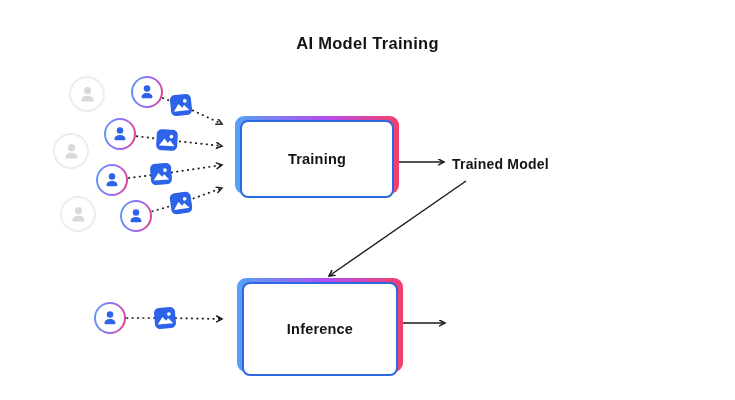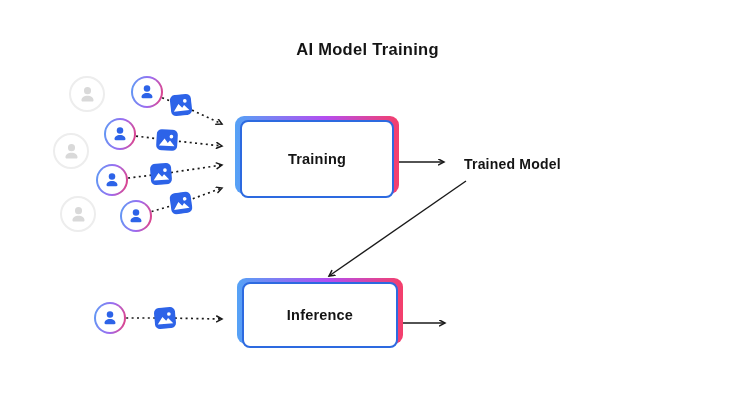--- a/index.html
+++ b/index.html
@@ -7,21 +7,21 @@
     width: 735px; height: 400px;
     background: #ffffff;
     font-family: "Liberation Sans", sans-serif;
     position: relative;
     overflow: hidden;
     color: #141414;
   }
   #canvas { position: absolute; inset: 0; width: 735px; height: 400px; }
 
   .title {
-    position: absolute; left: 0; top: 40px; width: 735px;
+    position: absolute; left: 0; top: 34px; width: 735px;
     text-align: center;
     font-size: 16.5px; font-weight: 700; letter-spacing: 0.3px;
     color: #141414;
   }
 
   
   svg.arrows { position: absolute; left: 0; top: 0; width: 735px; height: 400px; }
 
   
   .ring {
@@ -55,27 +55,27 @@
     background: linear-gradient(90deg, #55a2f6 0%, #b44df0 55%, #f43f6b 100%);
   }
   .node-front {
     position: relative; width: 100%; height: 100%; box-sizing: border-box;
     background: #ffffff; border: 2.5px solid #2d6ae0; border-radius: 8px;
     display: flex; flex-direction: column; align-items: center; justify-content: center;
     font-size: 14.5px; font-weight: 700; line-height: 17px; color: #141414;
     letter-spacing: 0.2px;
   }
   #training-node { left: 230px; top: 120px; width: 154px; height: 78px; }
-  #inference-node { left: 232px; top: 282px; width: 156px; height: 66px; }
+  #inference-node { left: 232px; top: 282px; width: 156px; height: 94px; }
 
   .flow-label {
     position: absolute; font-size: 14px; font-weight: 700; letter-spacing: 0.2px;
     color: #141414; white-space: nowrap;
   }
-  #trained-model-label { left: 464px; top: 156px; }
+  #trained-model-label { left: 452px; top: 156px; }
   #output-label { left: 452px; top: 316px; }
 </style>
 </head>
 <body>
 
 <div id="canvas">
 
   <div class="title">AI Model Training</div>
 
   <svg class="arrows" viewBox="0 0 735 400">

